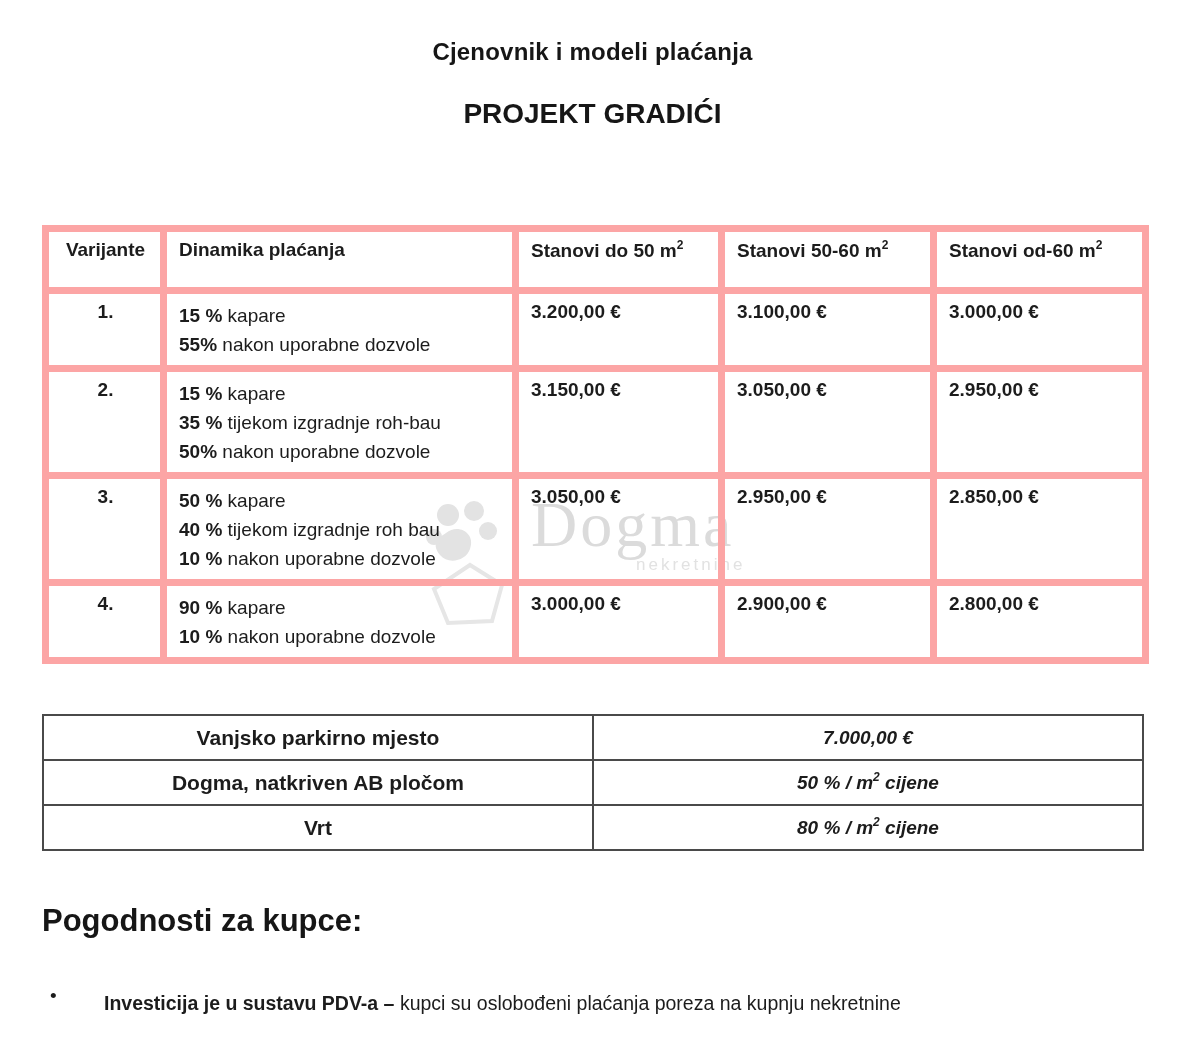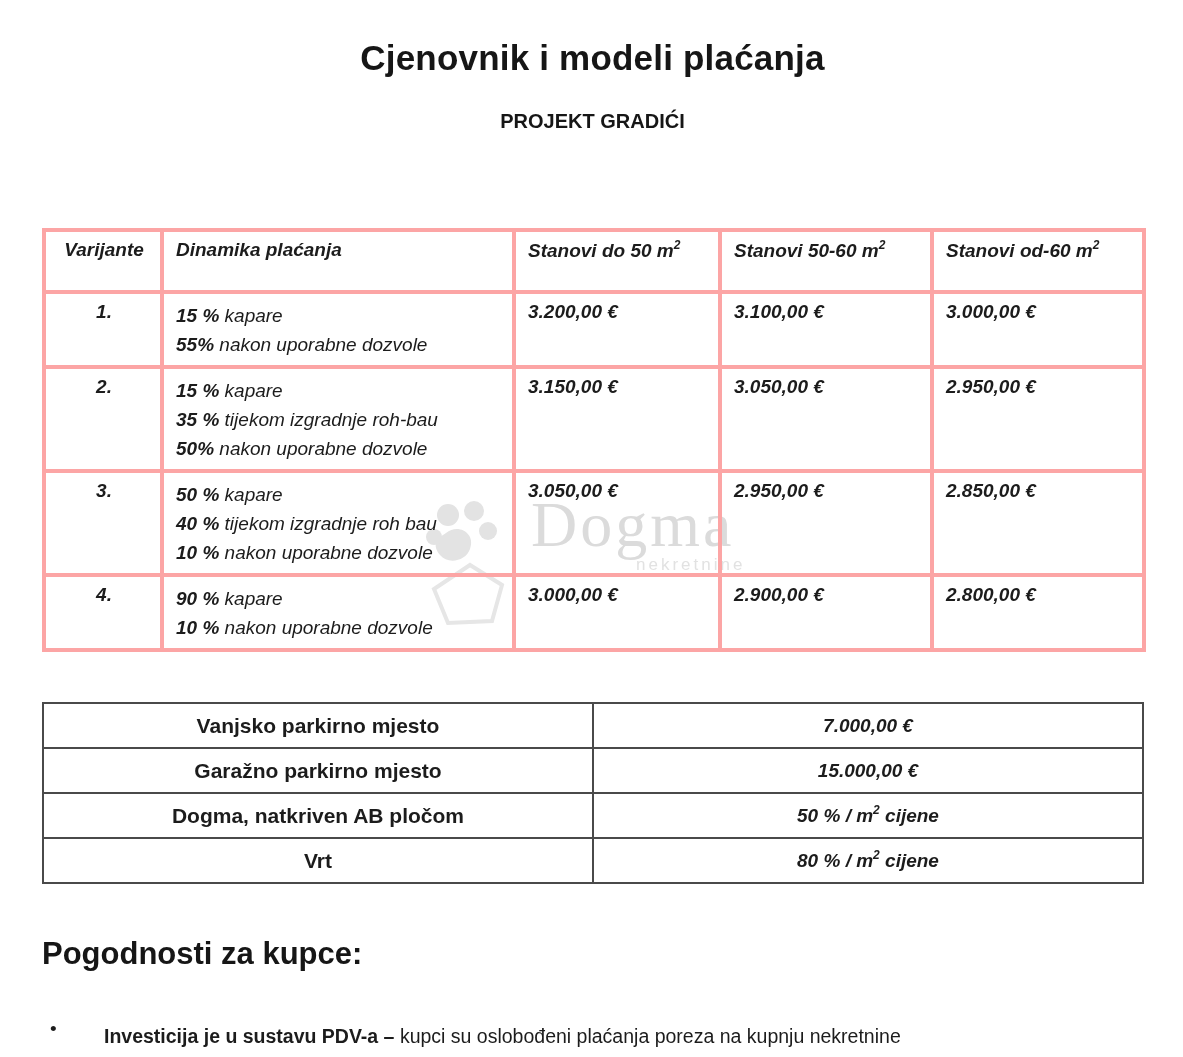--- a/index.html
+++ b/index.html
@@ -14,29 +14,29 @@
   .page {
     position: relative;
     width: 1183px;
     height: 1057px;
     padding: 0 40px 0 42px;
   }
   
   .title {
     margin-top: 38px;
     text-align: center;
-    font-size: 35px;
+    font-size: 24px;
     font-weight: 700;
     letter-spacing: 0.2px;
     color: #161616;
   }
   .subtitle {
     margin-top: 32px;
     text-align: center;
-    font-size: 20px;
+    font-size: 28px;
     font-weight: 700;
     color: #161616;
   }
   
   .watermark {
     position: absolute;
     left: 418px;
     top: 455px;
     z-index: 0;
     pointer-events: none;
@@ -65,25 +65,24 @@
     position: relative;
     z-index: 1;
     margin-top: 95px;
     width: 1100px;
     border-collapse: collapse;
     table-layout: fixed;
     background: transparent;
     font-size: 19px;
   }
   .t1 th, .t1 td {
-    border: 4px solid #fca5a5;
+    border: 7px solid #fca5a5;
     vertical-align: top;
     padding: 7px 10px 6px 12px;
     background: transparent;
-    font-style: italic;
   }
   .t1 thead tr { height: 62px; }
   .t1 th { font-weight: 700; text-align: left; font-size: 19px; }
   .t1 th.c-var { text-align: center; }
   .t1 td.c-var { text-align: center; font-weight: 700; }
   .t1 .line { line-height: 29px; white-space: nowrap; }
   .t1 td.price { font-weight: 700; margin-top: 21px; }
   .t1 tr.r1 { height: 63px; }
   .t1 tr.r2 { height: 87px; }
   .t1 tr.r3 { height: 87px; }
@@ -228,24 +227,20 @@
     <colgroup>
       <col style="width:550px">
         <col style="width:550px">
     </colgroup>
     <tbody>
       <tr>
         <td class="lbl">Vanjsko parkirno mjesto</td>
         <td class="val"><span>7.000,00 €</span><sup></sup><span></span></td>
       </tr>
       <tr>
-        <td class="lbl">Garažno parkirno mjesto</td>
-        <td class="val"><span>15.000,00 €</span><sup></sup><span></span></td>
-      </tr>
-      <tr>
         <td class="lbl">Dogma, natkriven AB pločom</td>
         <td class="val"><span>50 % / m</span><sup>2</sup><span> cijene</span></td>
       </tr>
       <tr>
         <td class="lbl">Vrt</td>
         <td class="val"><span>80 % / m</span><sup>2</sup><span> cijene</span></td>
       </tr>
     </tbody>
   </table>
 

